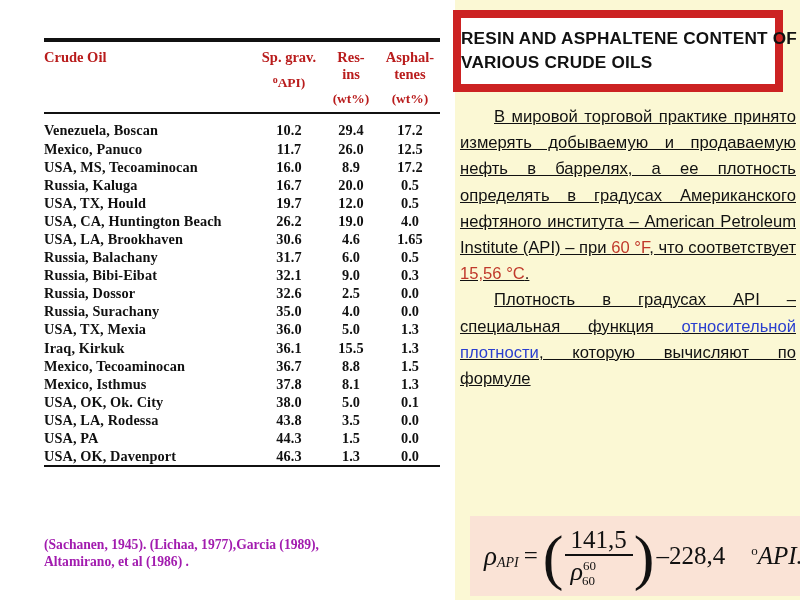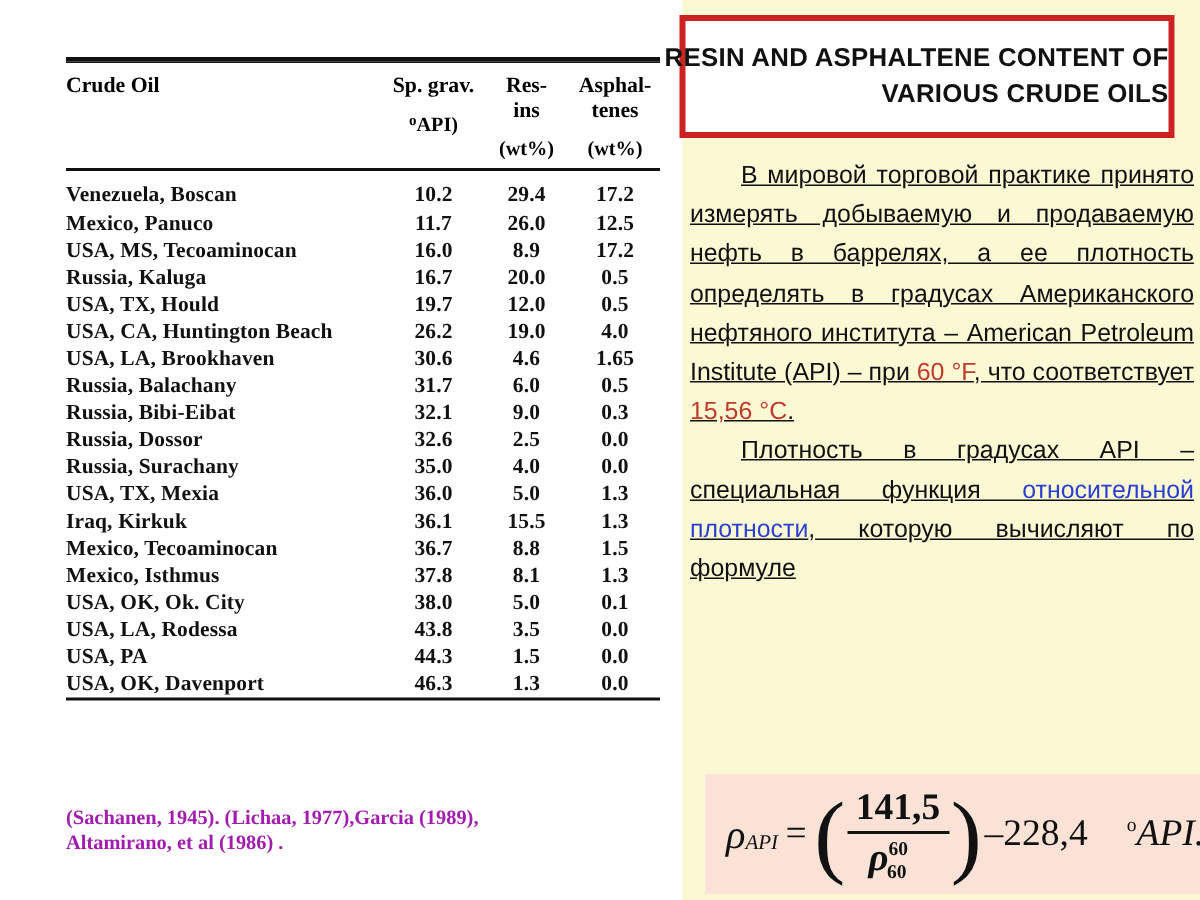--- a/index.html
+++ b/index.html
@@ -55,21 +55,21 @@
     font-family: "Liberation Serif", serif;
   }
   table.data col.c0 { width: 212px; }
   table.data col.c1 { width: 66px; }
   table.data col.c2 { width: 58px; }
   table.data col.c3 { width: 60px; }
 
   table.data th {
     font-weight: bold;
     font-size: 14.5px;
-    color: #000000;
+    color: #b91c1c;
     padding: 0;
     vertical-align: top;
     line-height: 1.14;
   }
   th.h-name {
     text-align: left;
     padding-top: 7px;
     padding-left: 2px;
   }
   th.h-num {
@@ -121,25 +121,25 @@
     background: #fbf8d4;
   }
 
   #title-box {
     position: absolute;
     left: -2px;
     top: 10px;
     width: 330px;
     height: 82px;
     background: #ffffff;
-    border: 4px solid #ec4899;
+    border: 8px solid #ec4899;
     box-sizing: border-box;
     display: flex;
     flex-direction: column;
-    align-items: flex-end;
+    align-items: flex-start;
     justify-content: center;
   }
   #title-box .tline {
     font-family: "Liberation Sans", sans-serif;
     font-weight: bold;
     font-size: 17.2px;
     letter-spacing: 0.2px;
     color: #111;
     line-height: 1.38;
     text-align: center;
@@ -201,24 +201,23 @@
     font-size: 62px;
     font-style: normal;
     line-height: 0.62;
     font-family: "Liberation Serif", serif;
     position: relative;
     top: 1px;
   }
   .frac {
     display: inline-flex;
     flex-direction: column;
-    align-items: center;
+    align-items: flex-start;
     vertical-align: middle;
     margin: 0 1px;
-    font-weight: bold;
   }
   .frac .numer {
     font-style: normal;
     font-size: 25px;
     padding: 0 6px 1px 6px;
     line-height: 1.05;
   }
   .frac .bar {
     width: 100%;
     border-top: 2px solid #111;

